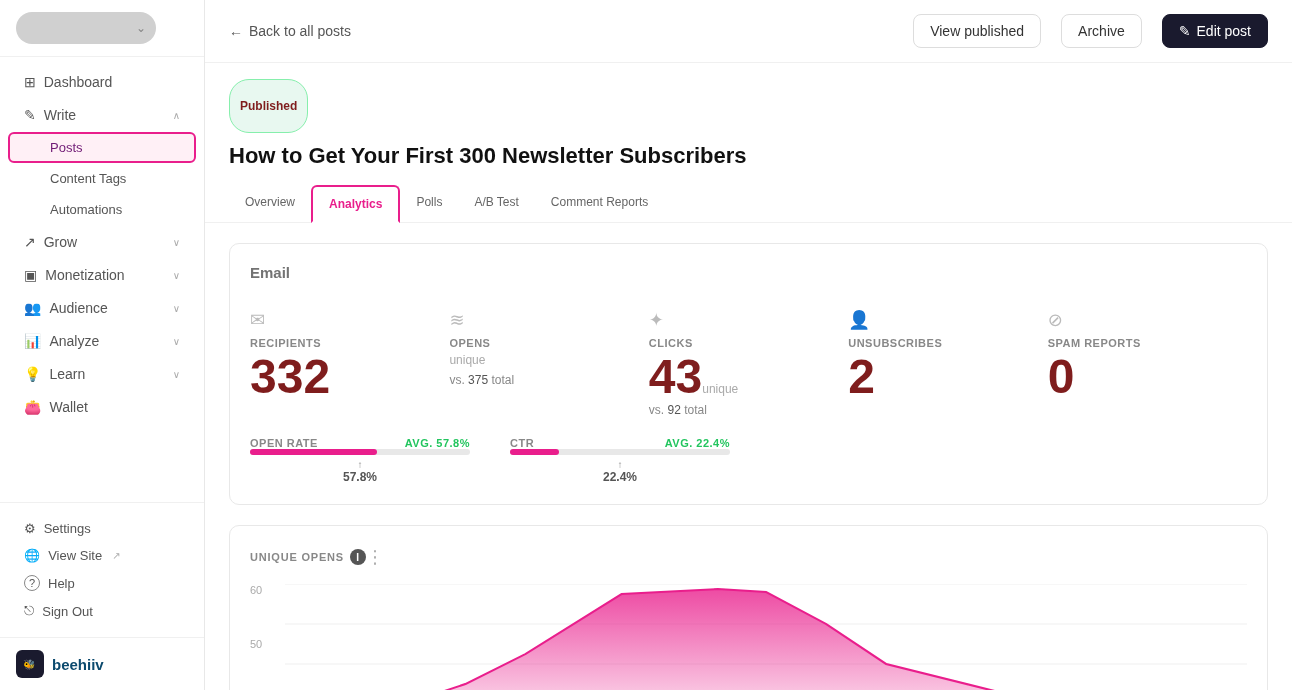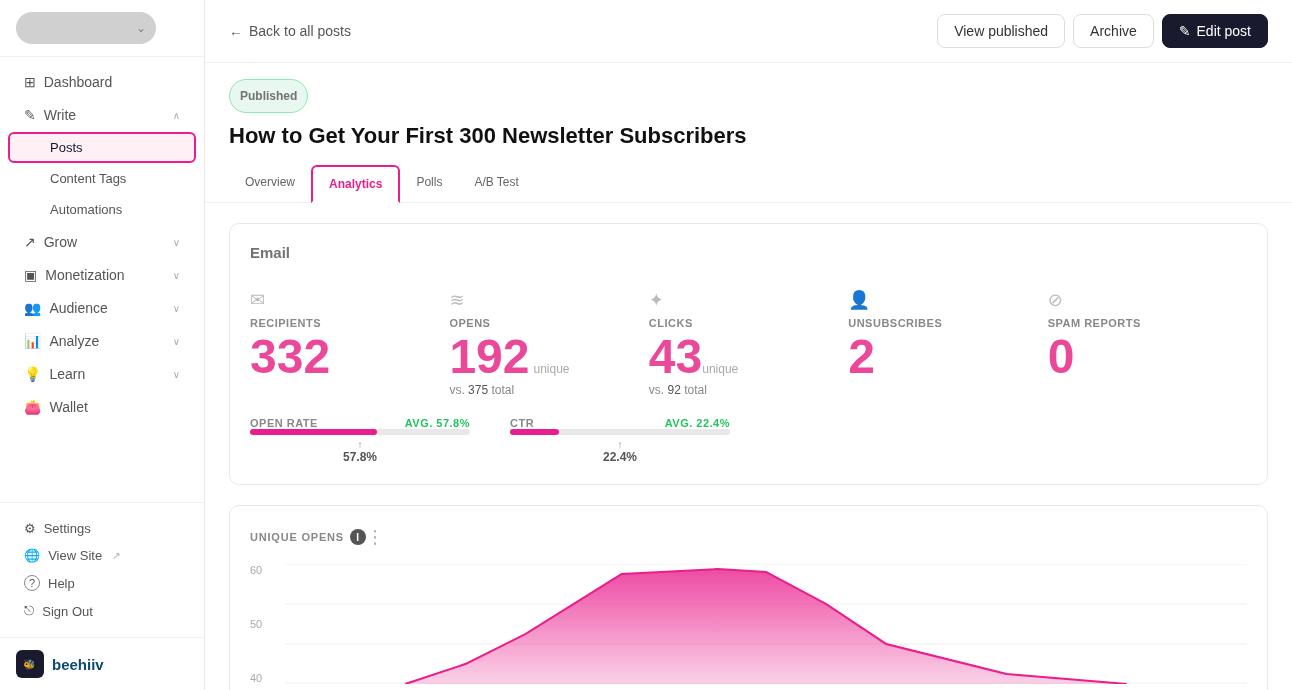--- a/index.html
+++ b/index.html
@@ -52,21 +52,21 @@
       display: flex;
       align-items: center;
       padding: 6px 16px 6px 40px;
       cursor: pointer;
       color: #555;
       font-size: 13px;
       margin: 0 8px;
       border-radius: 6px;
       border: 2px solid transparent;
     }
-    .nav-sub-item.active { border: 2px solid #e91e8c; color: #0f172a; background: #fff0f6; border-radius: 6px; }
+    .nav-sub-item.active { border: 2px solid #e91e8c; color: #701a75; background: #fff0f6; border-radius: 6px; }
     .sidebar-bottom {
       padding: 12px 16px;
       border-top: 1px solid #f0f0f0;
     }
     .sidebar-bottom-item {
       display: flex;
       align-items: center;
       gap: 8px;
       padding: 6px 8px;
       cursor: pointer;
@@ -110,21 +110,21 @@
     }
     .back-link {
       display: flex;
       align-items: center;
       gap: 6px;
       color: #555;
       font-size: 14px;
       cursor: pointer;
       text-decoration: none;
     }
-    .top-actions { display: flex; gap: 8px; }
+    .top-actions { display: flex; gap: 20px; }
     .btn {
       padding: 8px 16px;
       border-radius: 8px;
       font-size: 14px;
       font-weight: 500;
       cursor: pointer;
       border: 1px solid #ddd;
       background: #fff;
       color: #333;
     }
@@ -134,24 +134,24 @@
       border-color: #1a1a2e;
       display: flex;
       align-items: center;
       gap: 6px;
     }
 
     .post-header { padding: 16px 24px 0; }
     .published-badge {
       display: inline-block;
       background: #e8f8f0;
-      color: #737373;
+      color: #7f1d1d;
       font-size: 12px;
       font-weight: 600;
-      padding: 9px 10px;
+      padding: 19px 10px;
       border-radius: 20px;
       border: 1px solid #86efac;
       margin-bottom: 10px;
     }
     .post-title {
       font-size: 22px;
       font-weight: 700;
       color: #111;
       margin-bottom: 16px;
     }
@@ -212,21 +212,21 @@
       text-transform: uppercase;
       margin-bottom: 4px;
       display: flex;
       align-items: center;
       gap: 6px;
     }
     .metric-icon { color: #bbb; font-size: 18px; margin-bottom: 6px; }
     .metric-value {
       font-size: 48px;
       font-weight: 800;
-      color: #ec4899;
+      color: #7f1d1d;
       line-height: 1;
     }
     .metric-sub {
       font-size: 12px;
       color: #888;
       margin-top: 2px;
     }
     .metric-sub span { color: #555; }
 
     .rate-bars {
@@ -451,40 +451,42 @@
     </div>
     <div class="tab active">
       <span>Analytics</span>
     </div>
     <div class="tab">
       <span>Polls</span>
     </div>
     <div class="tab">
       <span>A/B Test</span>
     </div>
+    <div class="tab">
+      <span>Comment Reports</span>
+    </div>
   </div>
 
   <div class="analytics-content">
 
     <div class="email-section">
       <div class="section-title">Email</div>
 
       <div class="metrics-row">
 
         <div class="metric">
           <div class="metric-icon">✉</div>
           <div class="metric-label">RECIPIENTS</div>
           <div class="metric-value">332</div>
         </div>
 
         <div class="metric">
           <div class="metric-icon" style="color:#bbb;">≋</div>
           <div class="metric-label">OPENS</div>
           <div style="display:flex;align-items:baseline;gap:4px;">
-            <div class="metric-value">192</div>
             <span style="font-size:12px;color:#aaa;margin-bottom:4px;">unique</span>
           </div>
           <div class="metric-sub">vs. <span>375</span> total</div>
         </div>
 
         <div class="metric">
           <div class="metric-icon" style="color:#bbb;">✦</div>
           <div class="metric-label">CLICKS</div>
           <div style="display:flex;align-items:baseline;">
             <div class="metric-value">43</div>

